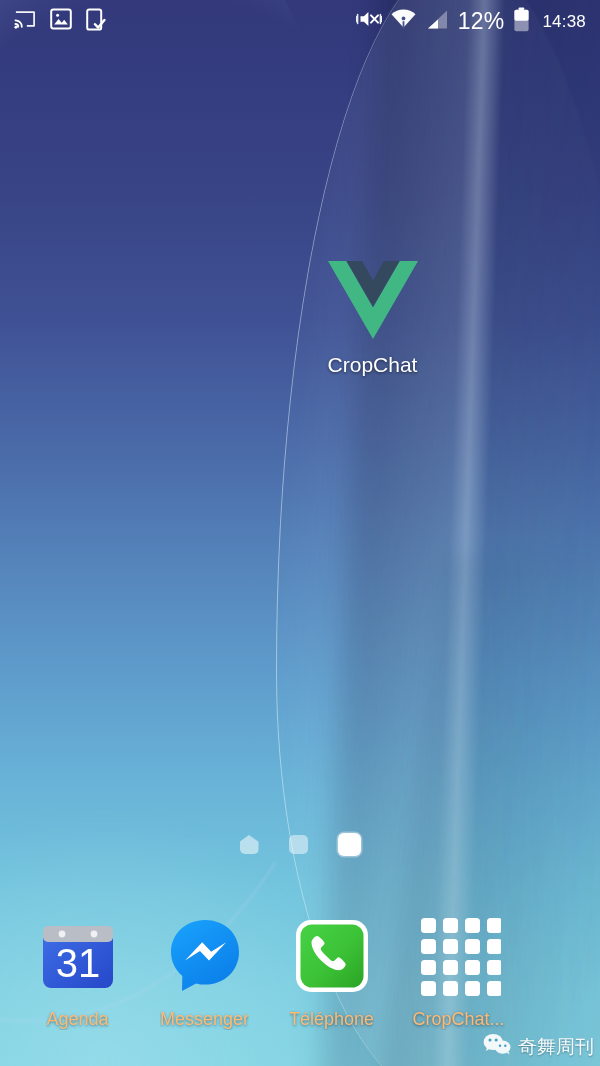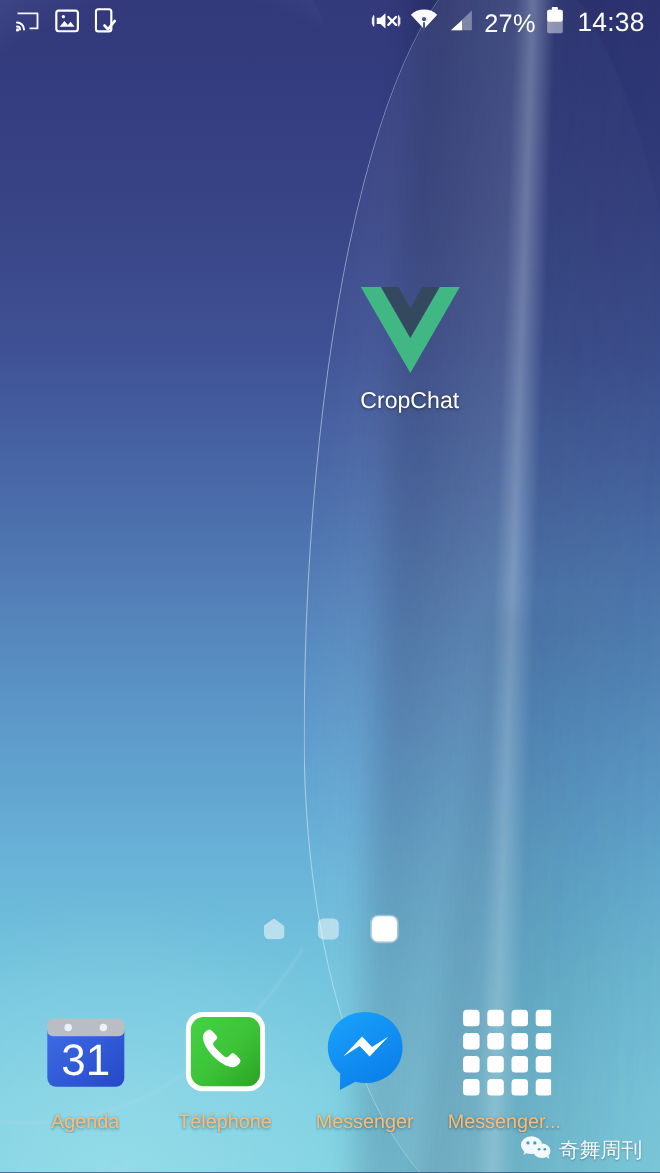--- a/index.html
+++ b/index.html
@@ -100,21 +100,21 @@
     z-index:40;
     color:#ffffff;
   }
   .sb-left{ display:flex; align-items:center; gap:14px; }
   .sb-right{ display:flex; align-items:center; gap:9px; margin-left:auto; }
   .sb-icon{ display:block; }
   .sb-text{
     font-size:23px; font-weight:400; letter-spacing:0.2px;
     color:#ffffff; line-height:1;
   }
-  #sb-clock{ font-size:24px; margin-left:3px; }
+  #sb-clock{ font-size:17px; margin-left:3px; }
 
   
   #app-cropchat{
     position:absolute;
     left:300px; top:259px;
     width:145px;
     display:flex; flex-direction:column; align-items:center;
     cursor:pointer; z-index:20;
   }
   #app-cropchat .glyph{
@@ -168,21 +168,21 @@
   .dock-label{
     margin-top:9px;
     font-size:18px; color:#fdba74;
     text-shadow:0 1px 3px rgba(0,0,0,0.45);
     white-space:nowrap; overflow:hidden;
     max-width:140px;
   }
 
   
   #watermark{
-    position:absolute; right:16px; bottom:6px;
+    position:absolute; right:6px; bottom:6px;
     display:flex; align-items:center; gap:7px;
     z-index:50;
     opacity:0.92;
   }
   #watermark .wm-text{
     font-size:19px; color:#ffffff;
     text-shadow:0 1px 2px rgba(0,0,0,0.35);
     font-family:"DejaVu Sans", sans-serif;
   }
 </style>
@@ -240,21 +240,21 @@
         <path d="M12.5 19.8v-7.6" stroke="#46508c" stroke-width="1.8"></path>
         <circle cx="12.5" cy="9.4" r="1.9" fill="#46508c"></circle>
       </svg>
     </span>
     <span class="sb-icon">
       <svg width="24" height="21" viewBox="0 0 24 21">
         <path d="M22 1.5v18H3z" fill="#ffffff" opacity="0.35"></path>
         <path d="M13 10.4v9.1H3z" fill="#ffffff"></path>
       </svg>
     </span>
-    <span class="sb-text" id="sb-battery-pct">27%</span>
+    <span class="sb-text" id="sb-battery-pct">12%</span>
     <span class="sb-icon">
       <svg width="17" height="25" viewBox="0 0 17 25">
         <rect x="5.6" y="0.4" width="5.6" height="2.6" rx="0.8" fill="#ffffff"></rect>
         <rect x="1.4" y="2.8" width="14.2" height="21.4" rx="1.8" fill="#ffffff" opacity="0.45"></rect>
         <rect x="1.4" y="2.8" width="14.2" height="11.0" rx="1.8" fill="#ffffff"></rect>
       </svg>
     </span>
     <span class="sb-text" id="sb-clock">14:38</span>
   </div>
 </div>
@@ -293,48 +293,48 @@
         <text x="42" y="63" text-anchor="middle" font-family="'Liberation Sans',sans-serif" font-size="40" fill="#ffffff">31</text>
       </svg>
     </span>
     <span class="dock-label">Agenda</span>
   </div>
 
   <div class="dock-item">
     <span class="dock-glyph">
       <svg width="84" height="84" viewBox="0 0 84 84">
         <defs>
+          <linearGradient id="msgBody" x1="0.2" y1="0" x2="0.8" y2="1">
+            <stop offset="0%" stop-color="#18a0fb"></stop>
+            <stop offset="100%" stop-color="#0a7ce8"></stop>
+          </linearGradient>
+        </defs>
+        <path d="M42 6C22.5 6 8 20.2 8 38c0 9.6 4.3 18.1 11.3 23.9L19 77l14.1-7.6c2.8 0.8 5.8 1.2 8.9 1.2C61.5 70.6 76 56.4 76 38S61.5 6 42 6z" fill="url(#msgBody)"></path>
+        <path d="M22 46.5l17.2-18.3 9 9.6 15-9.6-17.2 18.3-9-9.6z" fill="#ffffff"></path>
+      </svg>
+    </span>
+    <span class="dock-label">Messenger</span>
+  </div>
+
+  <div class="dock-item">
+    <span class="dock-glyph">
+      <svg width="84" height="84" viewBox="0 0 84 84">
+        <defs>
           <linearGradient id="phBody" x1="0" y1="0" x2="1" y2="1">
             <stop offset="0%" stop-color="#46d246"></stop>
             <stop offset="55%" stop-color="#3cc236"></stop>
             <stop offset="100%" stop-color="#2aa324"></stop>
           </linearGradient>
         </defs>
         <rect x="6" y="6" width="72" height="72" rx="15" fill="#ffffff"></rect>
         <rect x="10.5" y="10.5" width="63" height="63" rx="11.5" fill="url(#phBody)"></rect>
         <path d="M27.5 22c-2.5 0-6 3.5-6 6.8 0 10.8 16.6 27.4 27.4 27.4 3.3 0 6.8-3.5 6.8-6 0-1.2-5.6-6.9-7-6.9-1.2 0-2.8 2-4.1 3.2-1.1 1-2.6 0.7-3.8-0.3-3.2-2.6-6.5-5.9-9.1-9.1-1-1.2-1.3-2.7-0.3-3.8 1.2-1.3 3.2-2.9 3.2-4.1 0-1.4-5.7-7.2-7.1-7.2z" fill="#ffffff"></path>
       </svg>
     </span>
     <span class="dock-label">Téléphone</span>
-  </div>
-
-  <div class="dock-item">
-    <span class="dock-glyph">
-      <svg width="84" height="84" viewBox="0 0 84 84">
-        <defs>
-          <linearGradient id="msgBody" x1="0.2" y1="0" x2="0.8" y2="1">
-            <stop offset="0%" stop-color="#18a0fb"></stop>
-            <stop offset="100%" stop-color="#0a7ce8"></stop>
-          </linearGradient>
-        </defs>
-        <path d="M42 6C22.5 6 8 20.2 8 38c0 9.6 4.3 18.1 11.3 23.9L19 77l14.1-7.6c2.8 0.8 5.8 1.2 8.9 1.2C61.5 70.6 76 56.4 76 38S61.5 6 42 6z" fill="url(#msgBody)"></path>
-        <path d="M22 46.5l17.2-18.3 9 9.6 15-9.6-17.2 18.3-9-9.6z" fill="#ffffff"></path>
-      </svg>
-    </span>
-    <span class="dock-label">Messenger</span>
   </div>
 
   <div class="dock-item">
     <span class="dock-glyph">
       <svg width="84" height="84" viewBox="0 0 84 84">
         <g fill="#ffffff">
           <rect x="4" y="4" width="15" height="15" rx="3.5"></rect>
           <rect x="26" y="4" width="15" height="15" rx="3.5"></rect>
           <rect x="48" y="4" width="15" height="15" rx="3.5"></rect>
           <rect x="70" y="4" width="15" height="15" rx="3.5"></rect>
@@ -346,21 +346,21 @@
           <rect x="26" y="46" width="15" height="15" rx="3.5"></rect>
           <rect x="48" y="46" width="15" height="15" rx="3.5"></rect>
           <rect x="70" y="46" width="15" height="15" rx="3.5"></rect>
           <rect x="4" y="67" width="15" height="15" rx="3.5"></rect>
           <rect x="26" y="67" width="15" height="15" rx="3.5"></rect>
           <rect x="48" y="67" width="15" height="15" rx="3.5"></rect>
           <rect x="70" y="67" width="15" height="15" rx="3.5"></rect>
         </g>
       </svg>
     </span>
-    <span class="dock-label">Messenger...</span>
+    <span class="dock-label">CropChat...</span>
   </div>
 
 </div>
 
 <div id="watermark">
   <span>
     <svg width="28" height="23" viewBox="0 0 28 23">
       <ellipse cx="10.2" cy="9" rx="9.6" ry="8.1" fill="#ffffff"></ellipse>
       <path d="M6.5 15.8l-3.6 2.3 1.1-3.6z" fill="#ffffff"></path>
       <circle cx="7" cy="7" r="1.5" fill="#3a9fc4"></circle>

